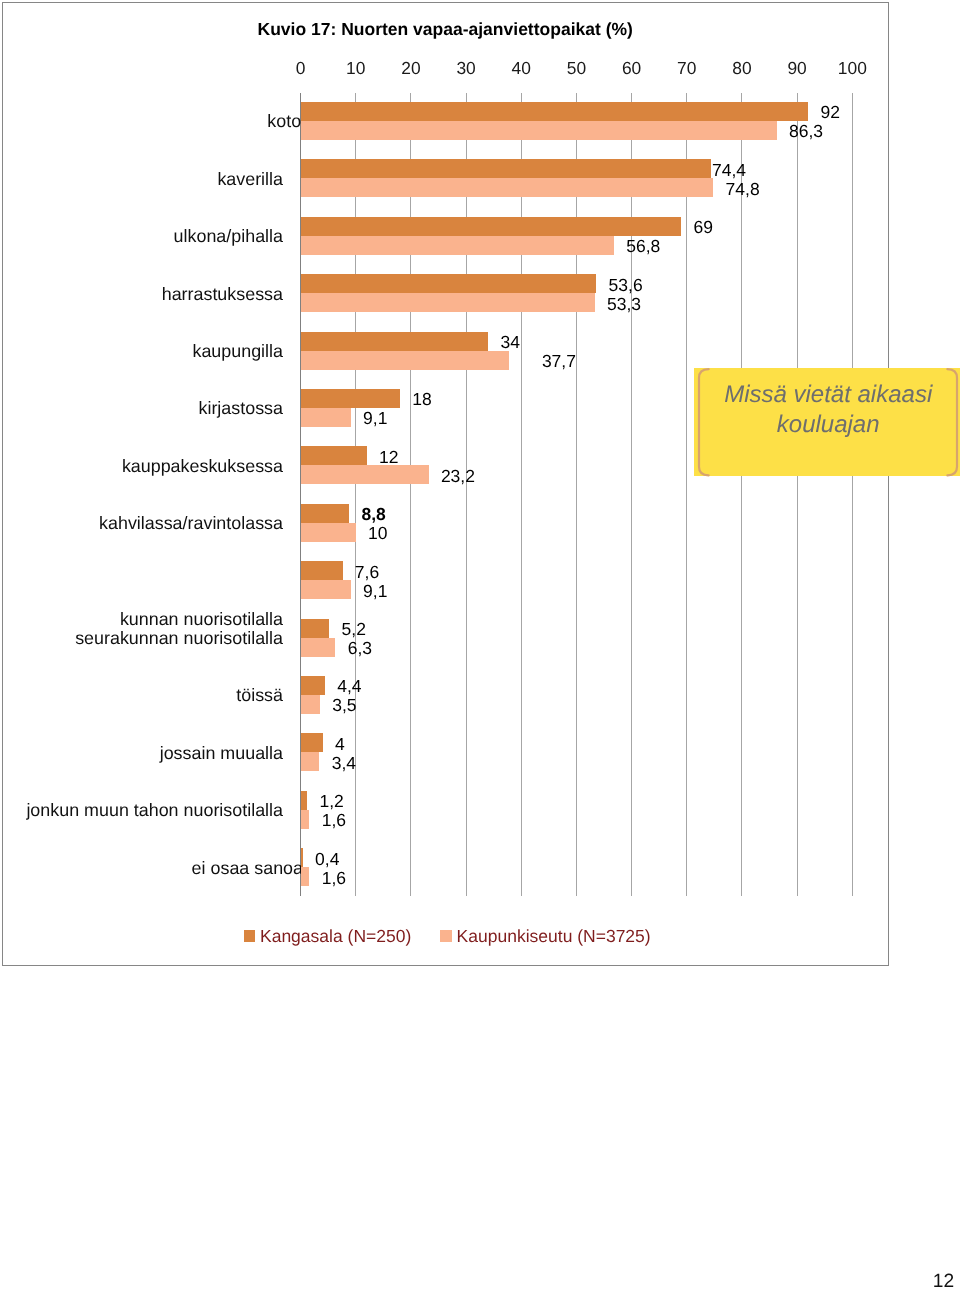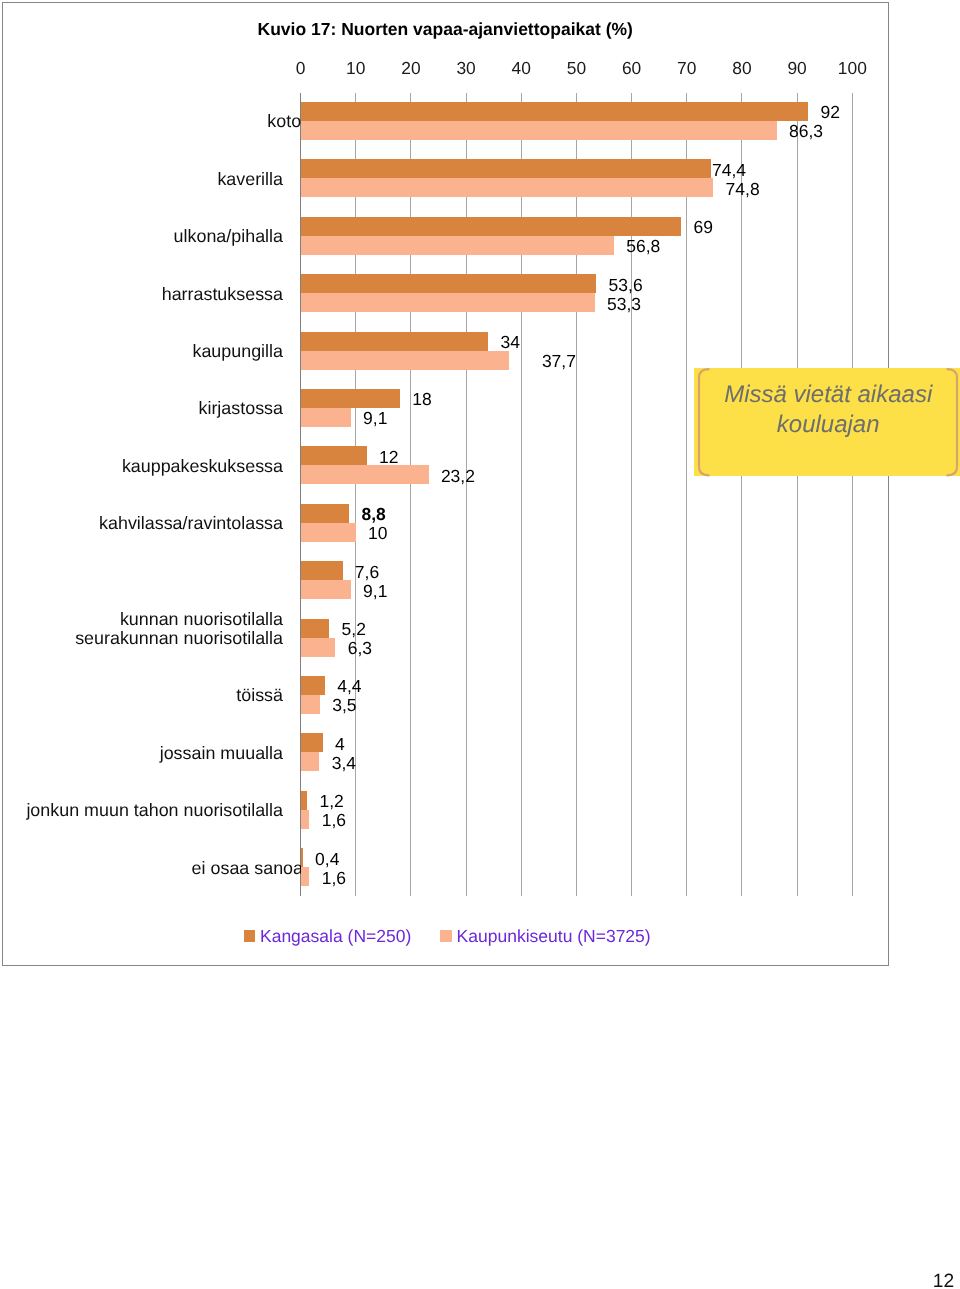--- a/index.html
+++ b/index.html
@@ -14,21 +14,21 @@
   .gridline{position:absolute;width:1px;background:#a6a6a6;}
   .bar{position:absolute;}
   .bar.d{background:#d9843e;}
   .bar.l{background:#fab38e;}
   .vlabel{position:absolute;font-size:17.5px;color:#000;white-space:nowrap;}
   .legend-row{position:absolute;left:0;top:0;}
   .legend-item{position:absolute;}
   .legend-item.li1{left:243.8px;top:930.4px;}
   .legend-item.li2{left:440.4px;top:930.4px;}
   .lmark{position:absolute;left:0;top:0;width:11.2px;height:11.2px;}
-  .ltext{position:absolute;left:16.2px;top:-4.6px;font-size:17.5px;color:#6d28d9;white-space:nowrap;line-height:21px;}
+  .ltext{position:absolute;left:16.2px;top:-4.6px;font-size:17.5px;color:#7f1d1d;white-space:nowrap;line-height:21px;}
   .callout{position:absolute;left:694px;top:368.2px;width:267px;height:108.2px;background:#fde047;}
   .brk{position:absolute;top:-0.7px;}
   .brk-l{left:0.7px;}
   .brk-r{left:251px;}
   .ctext{position:absolute;left:17.2px;width:234px;top:12.3px;text-align:center;font-size:24px;font-style:italic;
          color:#6e6e6e;line-height:29.8px;font-family:"Liberation Sans",sans-serif;}
   .pageno{position:absolute;left:932.8px;top:1271.2px;font-size:19.2px;color:#111;line-height:21px;}
 </style>
 </head>
 <body>

